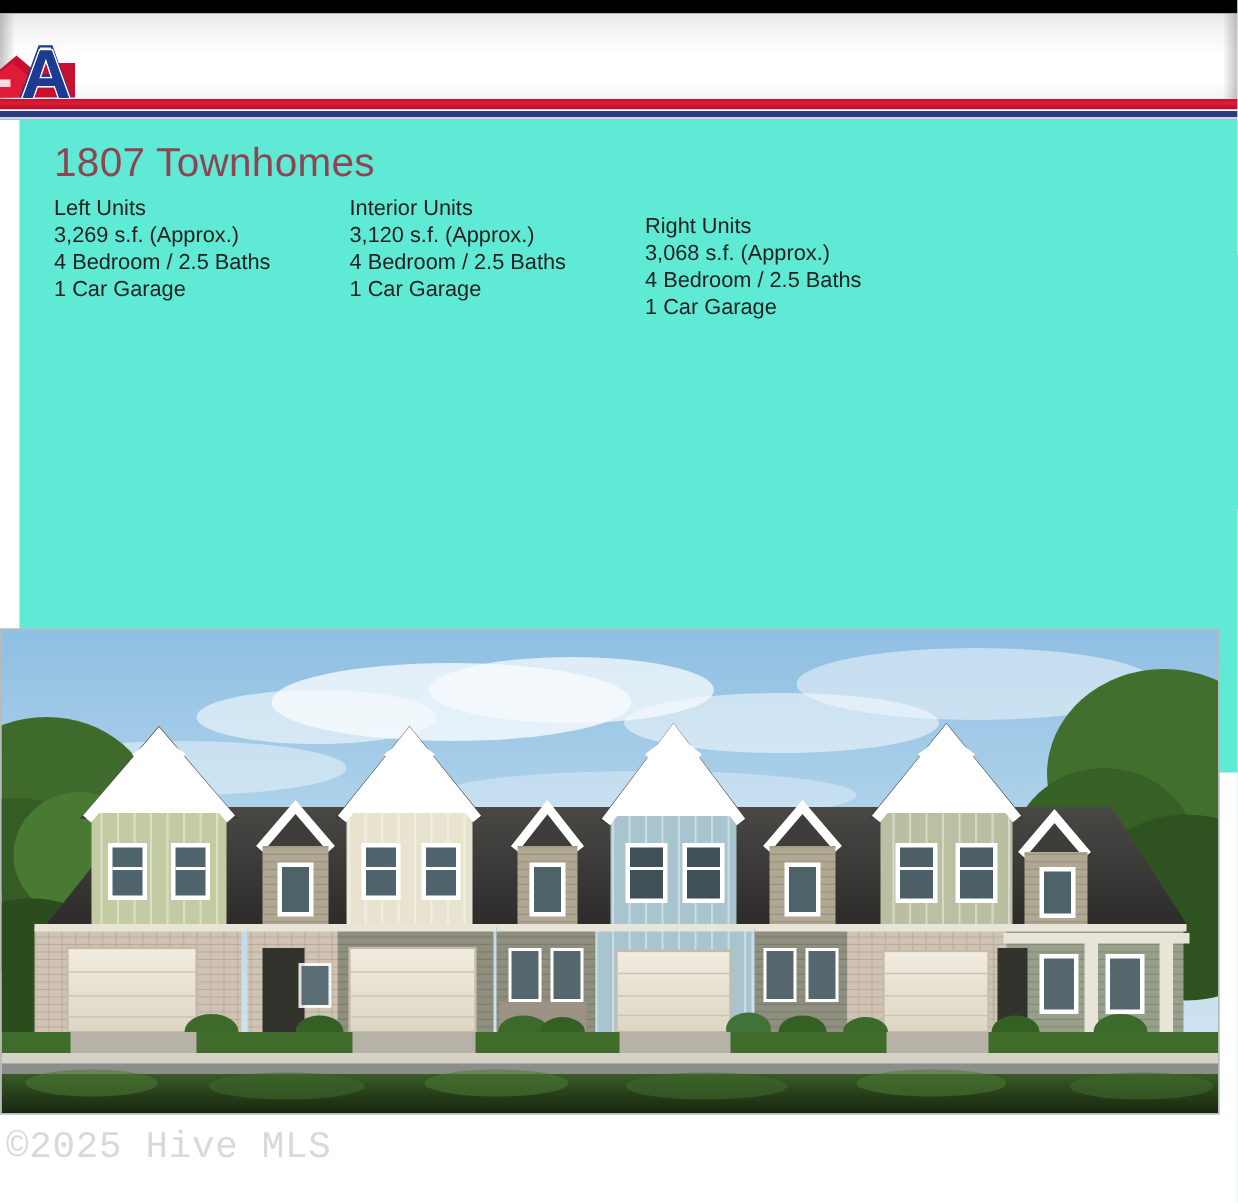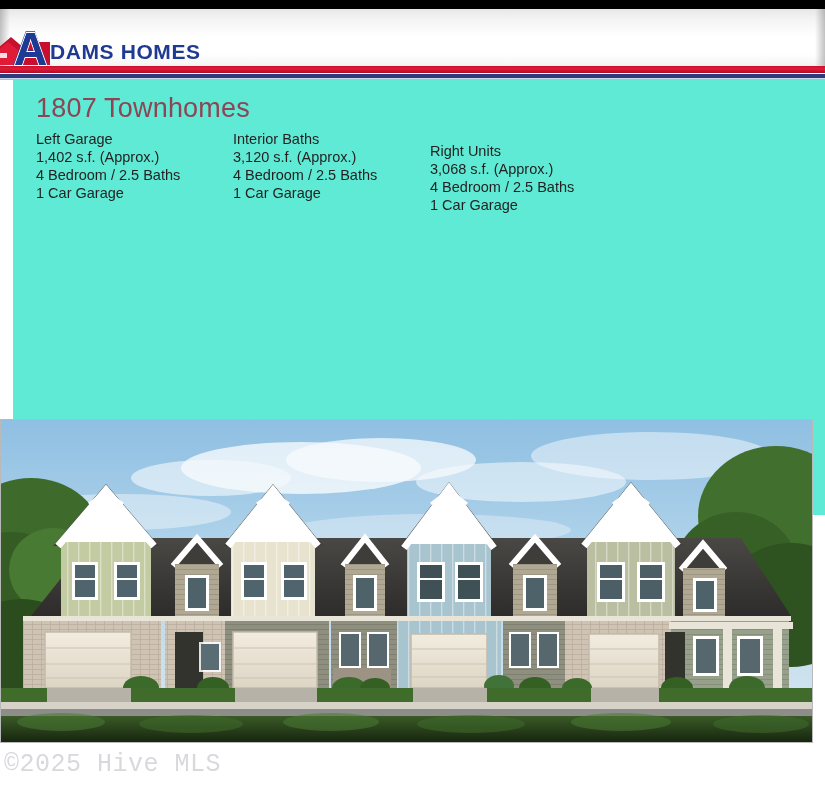--- a/index.html
+++ b/index.html
@@ -206,44 +206,43 @@
     <div class="logo-badge">
       <svg width="52" height="30" viewBox="0 0 52 30">
         <path d="M0 12 L13 1 L26 12 L26 29 L0 29 Z" fill="#c8102e"></path>
         <path d="M0 14 L10 6 L20 14 L20 29 L0 29 Z" fill="#e01b38"></path>
         <rect x="2" y="17" width="7" height="5" fill="#ffffff" opacity="0.85"></rect>
         <rect x="26" y="6" width="26" height="23" fill="#c8102e"></rect>
       </svg>
     </div>
     <span class="logo-A-outline">A</span>
     <span class="logo-A">A</span>
-    <span class="logo-word">DAMS HOMES</span>
   </div>
 
   <div class="stripe-red"></div>
   <div class="stripe-white-thin"></div>
   <div class="stripe-navy"></div>
   <div class="stripe-pale1"></div>
   <div class="stripe-pale2"></div>
 </div>
 
 <div id="spec-sheet">
   <div id="page-title">1807 Townhomes</div>
 
   <div class="unit-columns">
 
     <div class="unit-col c0">
-      <span class="line">Left Garage</span>
-      <span class="line">1,402 s.f. (Approx.)</span>
+      <span class="line">Left Units</span>
+      <span class="line">3,269 s.f. (Approx.)</span>
       <span class="line">4 Bedroom / 2.5 Baths</span>
       <span class="line">1 Car Garage</span>
     </div>
 
     <div class="unit-col c1">
-      <span class="line">Interior Baths</span>
+      <span class="line">Interior Units</span>
       <span class="line">3,120 s.f. (Approx.)</span>
       <span class="line">4 Bedroom / 2.5 Baths</span>
       <span class="line">1 Car Garage</span>
     </div>
 
     <div class="unit-col c2">
       <span class="line">Right Units</span>
       <span class="line">3,068 s.f. (Approx.)</span>
       <span class="line">4 Bedroom / 2.5 Baths</span>
       <span class="line">1 Car Garage</span>

